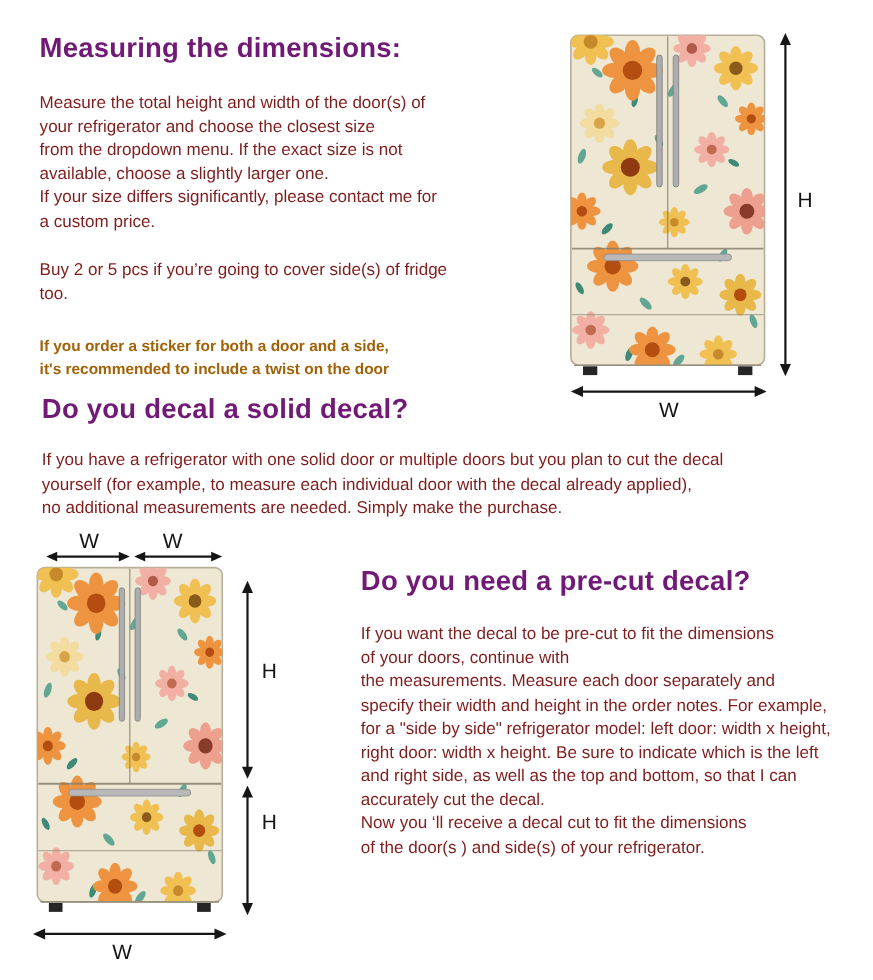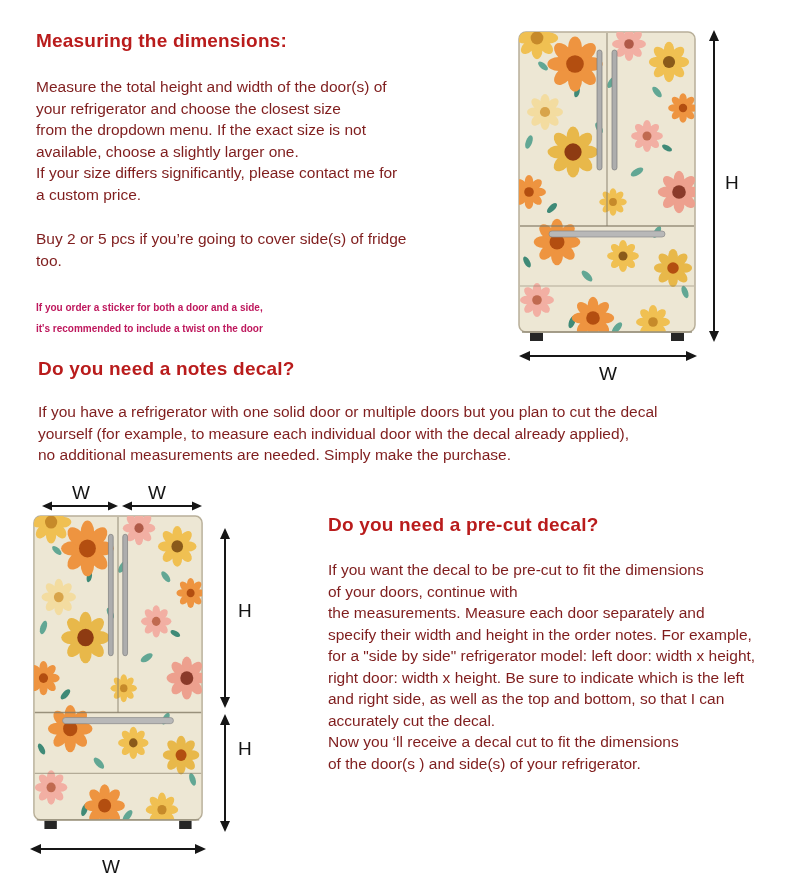--- a/index.html
+++ b/index.html
@@ -2,29 +2,29 @@
 <html><head>
 <meta charset="utf-8">
 <style>
   html,body{margin:0;padding:0;}
   body{
     width:794px;height:891px;position:relative;overflow:hidden;
     background:#ffffff;color:#151515;
     font-family:"Liberation Sans", sans-serif;
   }
   .pre{white-space:pre-line;}
-  h2{margin:0;font-size:19px;font-weight:bold;letter-spacing:.2px;color:#b91c1c;}
+  h2{margin:0;font-size:25px;font-weight:bold;letter-spacing:.2px;color:#701a75;}
   p{margin:0;font-size:15.5px;line-height:21.5px;color:#7f1d1d;}
 
   
   .text-measuring{position:absolute;left:36px;top:30px;width:472px;}
   .text-measuring h2{margin-bottom:24px;}
   .text-measuring .para1{margin-bottom:23px;}
   .text-measuring .para2{margin-bottom:26px;}
-  .warning{font-weight:bold;color:#be185d;line-height:21px;font-size:10px;}
+  .warning{font-weight:bold;color:#a16207;line-height:21px;font-size:14px;}
 
   
   .diagram-top{position:absolute;left:517px;top:30px;width:262px;height:352px;}
   .diagram-top .fridge{position:absolute;left:0;top:0;}
   .diagram-top .h-arrow{position:absolute;left:190px;top:0;}
   .diagram-top .h-label{position:absolute;left:208px;top:142px;}
   .diagram-top .w-arrow{position:absolute;left:2px;top:319px;}
   .diagram-top .w-label{position:absolute;left:82px;top:333px;}
   .dim-label{font-size:19px;color:#141414;}
 
@@ -200,21 +200,21 @@
   <span class="dim-label h-label">H</span>
   <svg class="w-arrow" width="178" height="14" viewBox="0 0 178 14">
     <line x1="9" y1="7" x2="169" y2="7" stroke="#161616" stroke-width="2"></line>
     <polygon points="0,7 11,2 11,12" fill="#161616"></polygon>
     <polygon points="178,7 167,2 167,12" fill="#161616"></polygon>
   </svg>
   <span class="dim-label w-label">W</span>
 </div>
 
 <section class="section-solid">
-  <h2>Do you need a notes decal?</h2>
+  <h2>Do you decal a solid decal?</h2>
   <p class="pre">If you have a refrigerator with one solid door or multiple doors but you plan to cut the decal
 yourself (for example, to measure each individual door with the decal already applied),
 no additional measurements are needed. Simply make the purchase.</p>
 </section>
 
 <div class="diagram-bottom">
   <span class="dim-label w-left-label">W</span>
   <span class="dim-label w-right-label">W</span>
   <svg class="w-left-arrow" width="76" height="12" viewBox="0 0 76 12">
     <line x1="8" y1="6" x2="68" y2="6" stroke="#161616" stroke-width="2"></line>

